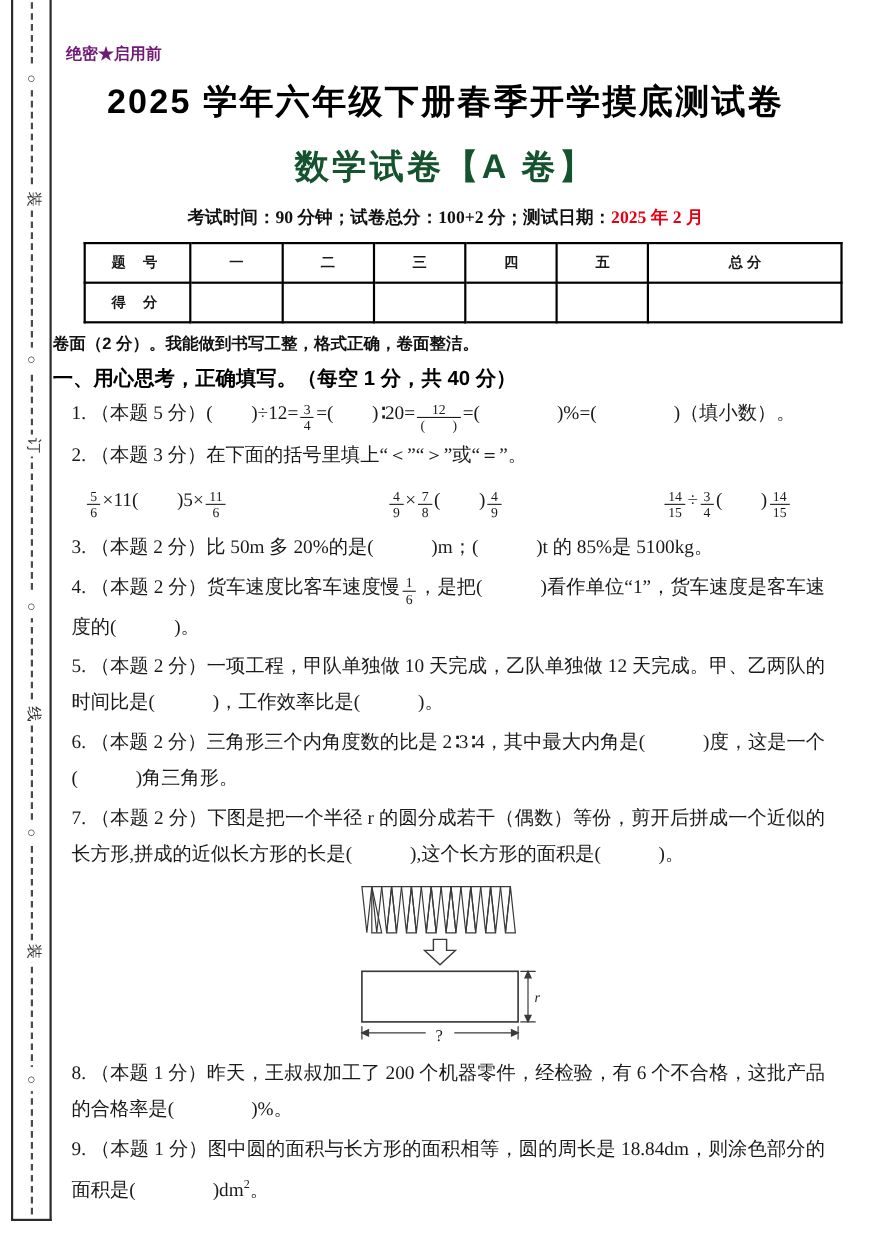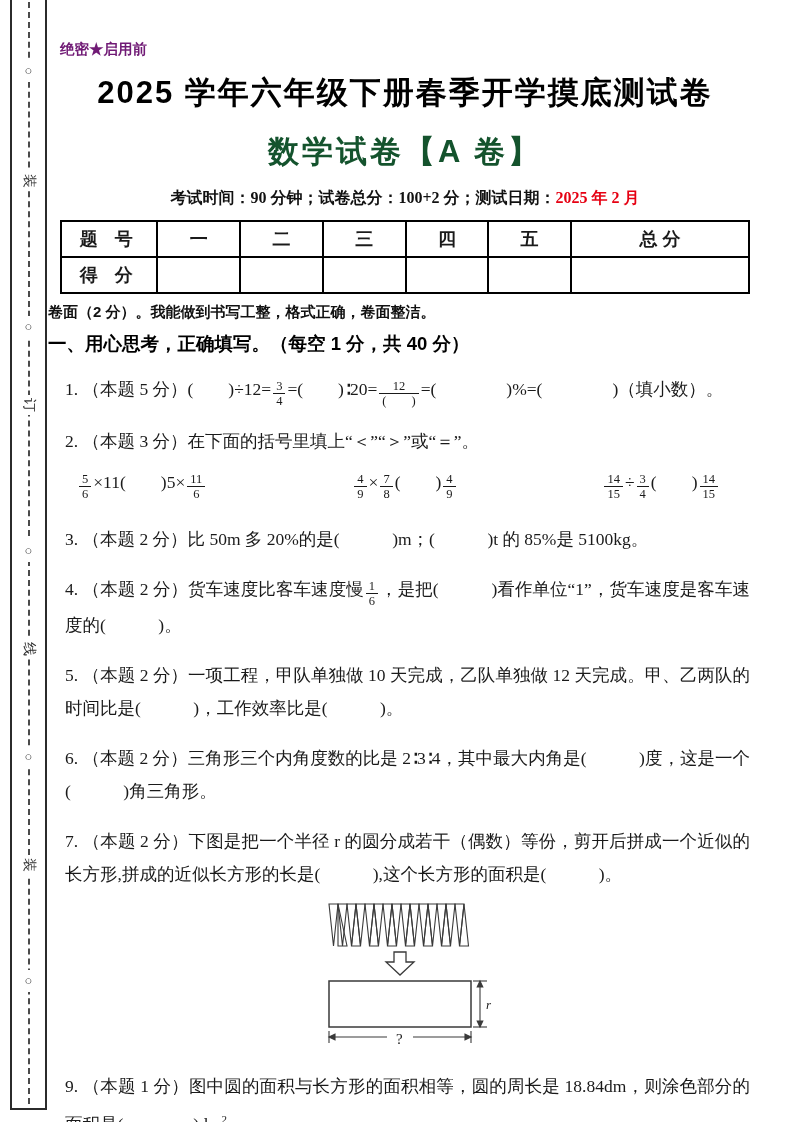--- a/index.html
+++ b/index.html
@@ -31,35 +31,35 @@
     font-size:31px; letter-spacing:2px; margin-top:13px; color:#000; white-space:nowrap;
   }
   .subtitle {
     font-family:"Liberation Sans", sans-serif; font-weight:bold; text-align:center;
     font-size:31px; letter-spacing:3px; margin-top:17px; color:#14532d;
   }
   .info { text-align:center; font-size:16px; margin-top:15px; font-weight:bold; color:#111; }
   .info .date { color:#e60012; }
   table.score {
     width:100%; margin-top:11px; border-collapse:collapse;
-    font-family:"Liberation Sans", sans-serif; font-weight:bold; font-size:18px;
+    font-family:"Liberation Sans", sans-serif; font-weight:bold; font-size:13px;margin-left:16px;
   }
   table.score td {
     border:2px solid #000; height:36px; text-align:center; vertical-align:middle;
   }
   table.score td:first-child { width:14%; letter-spacing:6px; }
   .juanmian {
     margin:9px 0 0 -12px; font-family:Liberation Sans, sans-serif;
     font-weight:bold; font-size:15px; color:#111;
   }
   .section-head {
     margin:9px 0 0 -12px; font-family:"Liberation Sans", sans-serif;
     font-weight:bold; font-size:18.5px; color:#000;
   }
-  .q { font-size:17.5px; line-height:33px; margin-top:17px; padding-left:5px; text-align:justify; }
+  .q { font-size:17.5px; line-height:33px; margin-top:3px; padding-left:5px; text-align:justify; }
   .q .pts { }
   
   .frac {
     display:inline-block; vertical-align:-10px; text-align:center;
     font-size:12.5px; line-height:1.15; margin:0 2px;
   }
   .frac .num { display:block; padding:0 3px; border-bottom:1.3px solid #1a1a1a; }
   .frac .den { display:block; padding:0 3px; }
   .cmp-row {
     display:flex; justify-content:space-between; align-items:center;
@@ -206,19 +206,23 @@
         <line x1="172" y1="130" x2="172" y2="142"></line>
         <line x1="30" y1="136" x2="88" y2="136"></line>
         <line x1="114" y1="136" x2="172" y2="136"></line>
         <path d="M30,136 l6,-2.8 v5.6 z" fill="#3a3a3a"></path>
         <path d="M172,136 l-6,-2.8 v5.6 z" fill="#3a3a3a"></path>
       </g>
       <text x="97" y="143" font-size="15" font-family="Liberation Serif, serif" fill="#222">?</text>
     </svg>
   </div>
 
+  <div class="q">
+    <span>8.</span>
+    <span class="pts">（本题 1 分）</span><span>昨天，王叔叔加工了 200 个机器零件，经检验，有 6 个不合格，这批产品的合格率是(　　　　)%。</span>
+  </div>
 
   <div class="q">
     <span>9.</span>
     <span class="pts">（本题 1 分）</span><span>图中圆的面积与长方形的面积相等，圆的周长是 18.84dm，则涂色部分的面积是(　　　　)dm</span><sup>2</sup><span>。</span>
   </div>
 
 </div>
 
 </body></html>

